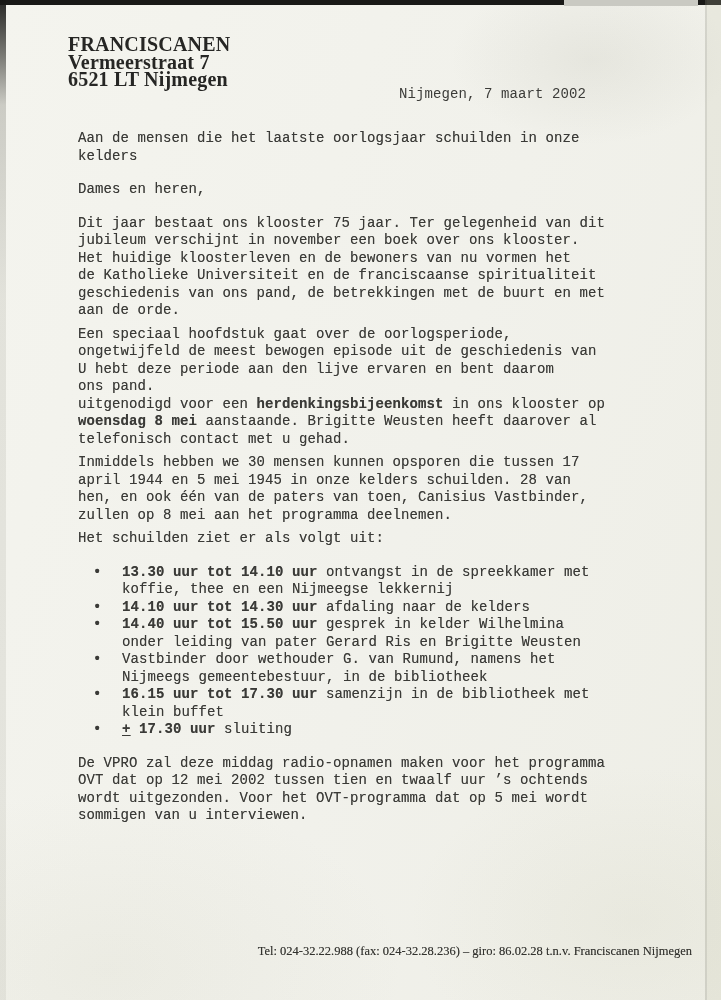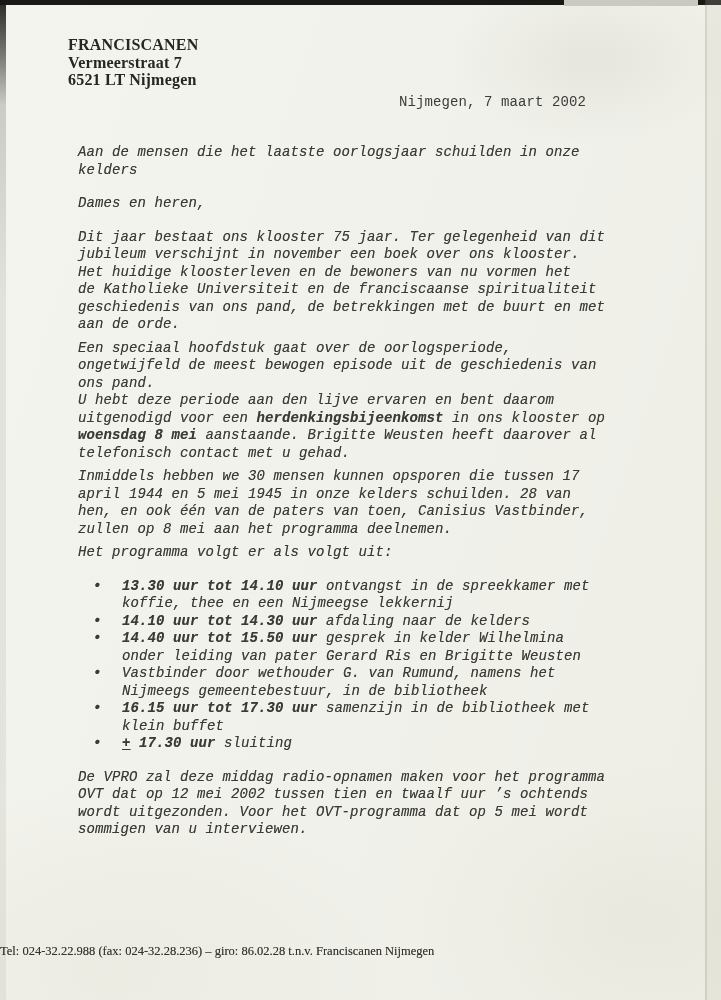--- a/index.html
+++ b/index.html
@@ -16,37 +16,37 @@
   .top-bar{position:absolute;top:0;left:0;width:721px;height:5px;background:#191917;}
   .top-bar-light{position:absolute;top:0;left:564px;width:134px;height:6px;background:#c9c9c2;}
   .left-edge{position:absolute;top:0;left:0;width:6px;height:1000px;
     background:linear-gradient(to bottom,rgba(22,22,20,0.92) 0px,rgba(55,55,50,0.65) 55px,
       rgba(110,110,100,0.30) 105px,rgba(135,135,122,0.16) 300px,rgba(135,135,122,0.12) 100%);}
   .right-seam{position:absolute;top:0;left:705px;width:2px;height:1000px;background:rgba(140,140,124,0.28);}
   .right-strip{position:absolute;top:0;left:707px;width:14px;height:1000px;background:rgba(204,204,182,0.22);}
 
   .letterhead{position:absolute;left:68px;top:36px;
     font-family:"Liberation Serif","DejaVu Serif",serif;font-weight:bold;
-    font-size:16px;line-height:17.5px;color:#262624;letter-spacing:0.2px;}
-  .dateline{position:absolute;left:399px;top:86px;font-size:14px;letter-spacing:0.1px;color:#3b3b38;margin-top:8px;}
+    font-size:20px;line-height:17.5px;color:#262624;letter-spacing:0.2px;}
+  .dateline{position:absolute;left:399px;top:86px;font-size:14px;letter-spacing:0.1px;color:#3b3b38;}
 
-  .letter-body{position:absolute;left:78px;top:144px;width:575px;
+  .letter-body{position:absolute;left:78px;top:130px;width:575px;
     font-size:14px;line-height:17.5px;letter-spacing:0.1px;color:#3a3a37;
-    text-shadow:0 0 0.6px rgba(58,58,55,0.55);font-style:italic;}
+    text-shadow:0 0 0.6px rgba(58,58,55,0.55);}
   .line{white-space:pre;}
   .para{margin-bottom:16px;}
   [data-name="p-jubileum"],[data-name="p-oorlogsperiode"],[data-name="p-opsporing"]{margin-bottom:6px;}
   .b{font-weight:bold;}
   .u{text-decoration:underline;text-underline-offset:2px;}
   .bullets{margin-left:15px;}
   .bullet-item{display:flex;}
   .dot{width:29px;flex:0 0 29px;}
   .btext{flex:1;}
 
-  .footer{position:absolute;left:0;top:944px;width:692px;text-align:left;
+  .footer{position:absolute;left:0;top:944px;width:692px;text-align:right;
     font-family:"Liberation Serif","DejaVu Serif",serif;font-size:12.5px;color:#33332f;
     text-shadow:0 0 0.5px rgba(51,51,47,0.5);}
 </style>
 </head>
 <body>
 
 <div class="page" data-name="scanned-letter-page">
   <div class="top-bar" data-name="scan-artifact-top-bar"></div>
   <div class="top-bar-light" data-name="scan-artifact-top-bar-light"></div>
   <div class="left-edge" data-name="scan-artifact-left-edge"></div>
@@ -73,34 +73,34 @@
         <div class="line" data-name="text-line"><span data-name="text-segment">Dit jaar bestaat ons klooster 75 jaar. Ter gelegenheid van dit</span></div>
         <div class="line" data-name="text-line"><span data-name="text-segment">jubileum verschijnt in november een boek over ons klooster.</span></div>
         <div class="line" data-name="text-line"><span data-name="text-segment">Het huidige kloosterleven en de bewoners van nu vormen het</span></div>
         <div class="line" data-name="text-line"><span data-name="text-segment">de Katholieke Universiteit en de franciscaanse spiritualiteit</span></div>
         <div class="line" data-name="text-line"><span data-name="text-segment">geschiedenis van ons pand, de betrekkingen met de buurt en met</span></div>
         <div class="line" data-name="text-line"><span data-name="text-segment">aan de orde.</span></div>
       </div>
       <div class="para" data-name="p-oorlogsperiode">
         <div class="line" data-name="text-line"><span data-name="text-segment">Een speciaal hoofdstuk gaat over de oorlogsperiode,</span></div>
         <div class="line" data-name="text-line"><span data-name="text-segment">ongetwijfeld de meest bewogen episode uit de geschiedenis van</span></div>
+        <div class="line" data-name="text-line"><span data-name="text-segment">U hebt deze periode aan den lijve ervaren en bent daarom</span></div>
         <div class="line" data-name="text-line"><span data-name="text-segment">ons pand.</span></div>
-        <div class="line" data-name="text-line"><span data-name="text-segment">U hebt deze periode aan den lijve ervaren en bent daarom</span></div>
         <div class="line" data-name="text-line"><span data-name="text-segment">uitgenodigd voor een </span><span data-name="text-segment" class="b">herdenkingsbijeenkomst</span><span data-name="text-segment"> in ons klooster op</span></div>
         <div class="line" data-name="text-line"><span data-name="text-segment" class="b">woensdag 8 mei</span><span data-name="text-segment"> aanstaande. Brigitte Weusten heeft daarover al</span></div>
         <div class="line" data-name="text-line"><span data-name="text-segment">telefonisch contact met u gehad.</span></div>
       </div>
       <div class="para" data-name="p-opsporing">
         <div class="line" data-name="text-line"><span data-name="text-segment">Inmiddels hebben we 30 mensen kunnen opsporen die tussen 17</span></div>
         <div class="line" data-name="text-line"><span data-name="text-segment">april 1944 en 5 mei 1945 in onze kelders schuilden. 28 van</span></div>
         <div class="line" data-name="text-line"><span data-name="text-segment">hen, en ook één van de paters van toen, Canisius Vastbinder,</span></div>
         <div class="line" data-name="text-line"><span data-name="text-segment">zullen op 8 mei aan het programma deelnemen.</span></div>
       </div>
       <div class="para" data-name="p-programma-intro">
-        <div class="line" data-name="text-line"><span data-name="text-segment">Het programma volgt er als volgt uit:</span></div>
+        <div class="line" data-name="text-line"><span data-name="text-segment">Het schuilden ziet er als volgt uit:</span></div>
       </div>
       <div class="bullets para" data-name="program-list">
         <div class="bullet-item" data-name="program-item">
           <span class="dot b" data-name="bullet-icon">•</span>
           <div class="btext" data-name="program-item-text">
             <div class="line" data-name="text-line"><span data-name="text-segment" class="b">13.30 uur tot 14.10 uur</span><span data-name="text-segment"> ontvangst in de spreekkamer met</span></div>
             <div class="line" data-name="text-line"><span data-name="text-segment">koffie, thee en een Nijmeegse lekkernij</span></div>
           </div>
         </div>
         <div class="bullet-item" data-name="program-item">

